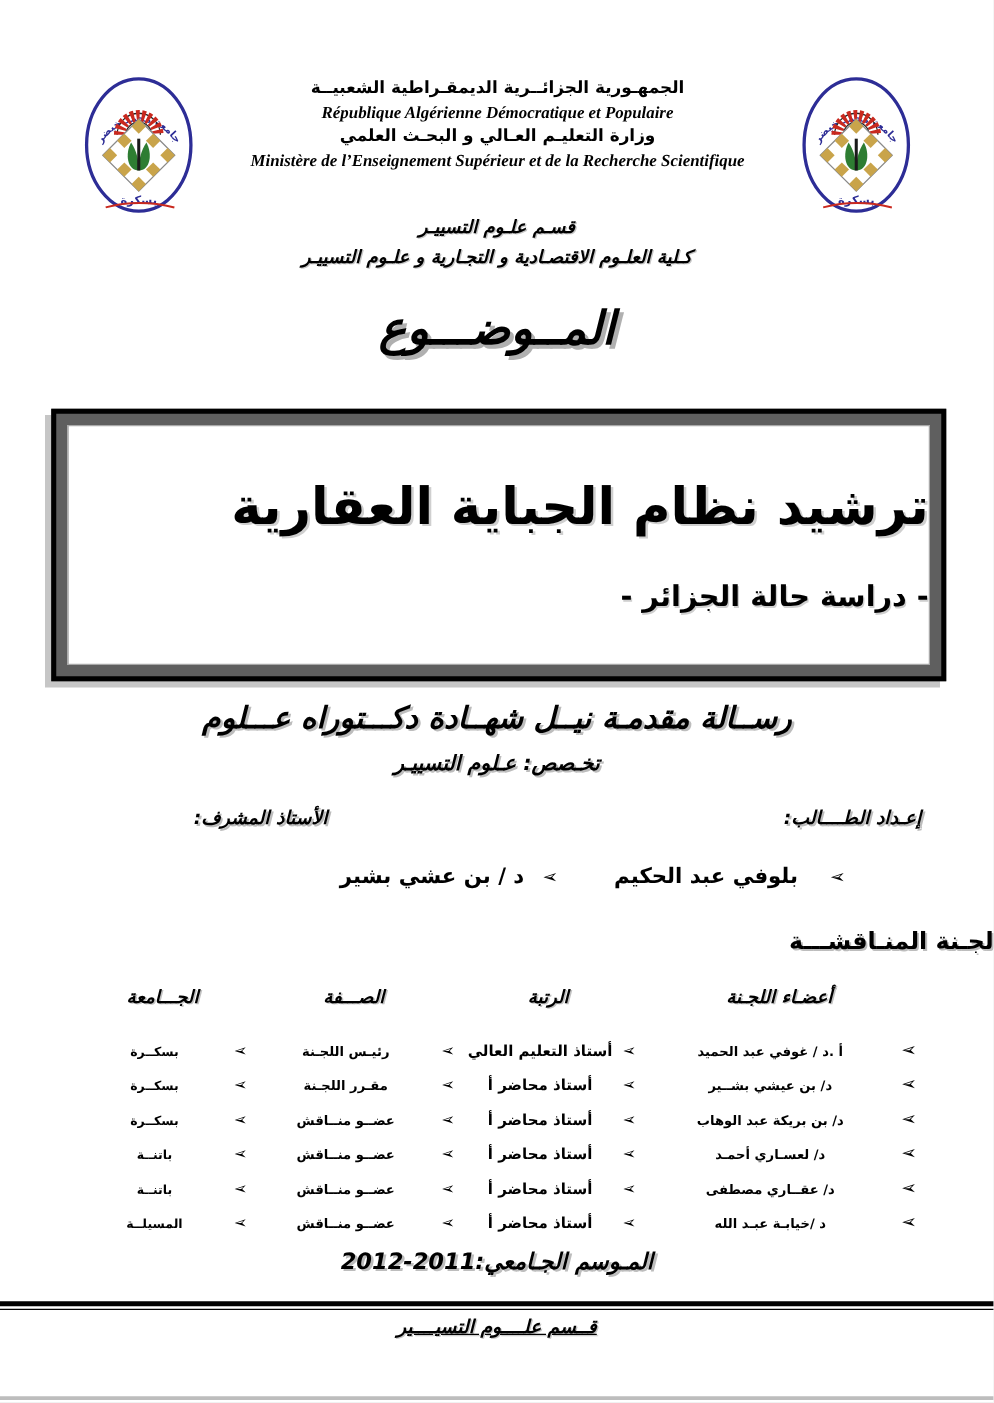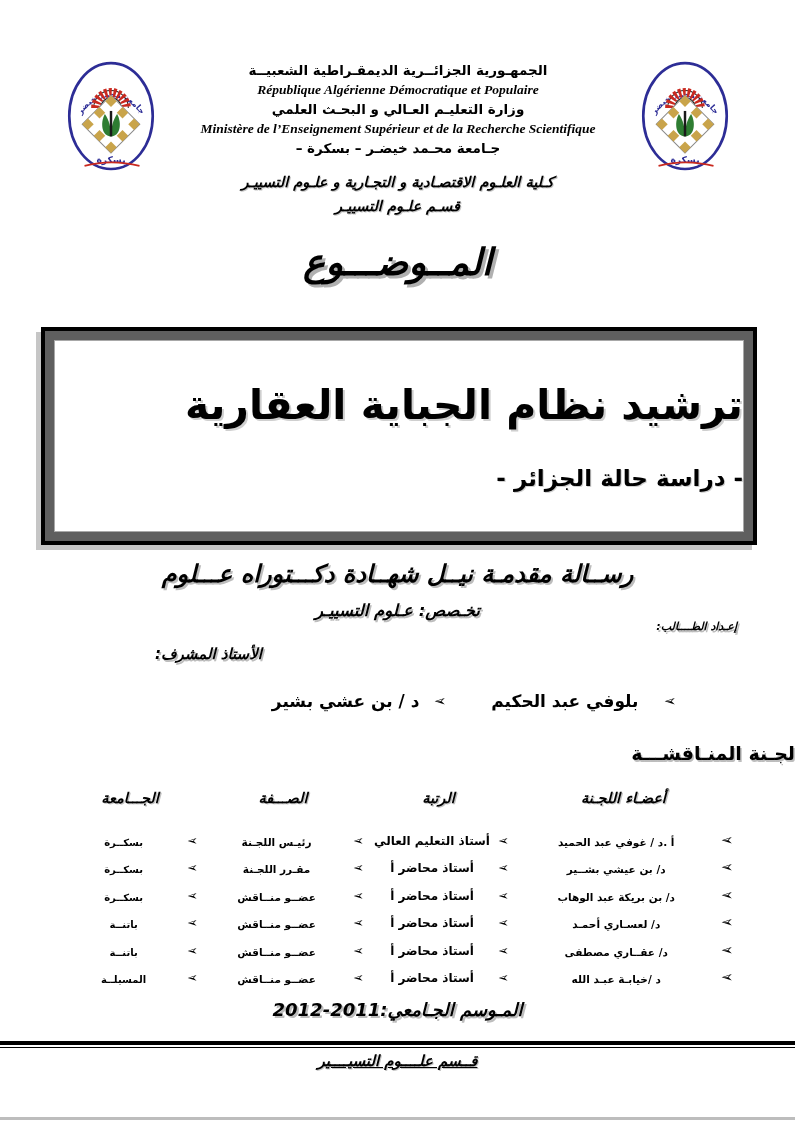--- a/index.html
+++ b/index.html
@@ -29,22 +29,22 @@
                display:flex;flex-direction:column;justify-content:center;gap:36px;}
   .title-main{font-size:41px;font-weight:bold;white-space:nowrap;direction:rtl;
               text-shadow:2px 2px 0 #cfcfcf;}
   .title-sub{font-size:23px;font-weight:bold;direction:rtl;text-shadow:1px 1px 0 #cfcfcf;}
 
   .thesis1{position:absolute;top:560px;left:0;width:100%;text-align:center;direction:rtl;
            font-size:24px;font-weight:bold;font-style:italic;text-shadow:2px 2px 0 #bdbdbd;}
   .thesis2{position:absolute;top:601px;left:0;width:100%;text-align:center;direction:rtl;
            font-size:16.5px;font-weight:bold;font-style:italic;text-shadow:1.5px 1.5px 0 #bdbdbd;}
 
-  .prep-label{position:absolute;top:620px;right:58px;direction:rtl;
-              font-size:11px;font-weight:bold;font-style:italic;text-shadow:1.5px 1.5px 0 #bdbdbd;}
+  .prep-label{position:absolute;top:645px;right:58px;direction:rtl;
+              font-size:15px;font-weight:bold;font-style:italic;text-shadow:1.5px 1.5px 0 #bdbdbd;}
   .sup-label{position:absolute;top:645px;left:155px;direction:rtl;
              font-size:15px;font-weight:bold;font-style:italic;text-shadow:1.5px 1.5px 0 #bdbdbd;}
 
   .person-row{position:absolute;top:691px;display:flex;direction:rtl;align-items:center;}
   #student-row{right:118px;gap:26px;}
   #supervisor-row{right:348px;gap:15px;}
   .p-name{font-size:17px;font-weight:bold;direction:rtl;white-space:nowrap;}
   .arrow{display:inline-block;line-height:1;}
   .arrow::before{content:"➢";display:inline-block;transform:scaleX(-1);font-size:15px;}
 
@@ -142,26 +142,25 @@
       <text x="56" y="112" text-anchor="middle" font-size="9" font-weight="bold" fill="#2d2d96">بسكرة</text>
       <path d="M30 115 Q56 108 84 115" stroke="#c9291f" stroke-width="1.6" fill="none"></path>
     </svg>
   </div>
 
   <div class="hdr">
     <div class="ar">الجمهـورية الجزائــرية الديمقـراطية الشعبيــة</div>
     <div class="fr">République Algérienne Démocratique et Populaire</div>
     <div class="ar">وزارة التعليـم العـالي و البحـث العلمي</div>
     <div class="fr">Ministère de l’Enseignement Supérieur et de la Recherche Scientifique</div>
-    <div class="ar">جـامعة محـمد خيضـر – بسكرة –</div>
   </div>
 
   <div class="faculty">
+    <div>قسـم علـوم التسييـر</div>
     <div>كـلية العلـوم الاقتصـادية و التجـارية و علـوم التسييـر</div>
-    <div>قسـم علـوم التسييـر</div>
   </div>
 
   <div class="subject">المــوضـــوع</div>
 
   <div class="title-box">
     <div class="title-inner">
       <div class="title-main">ترشيد نظام الجباية العقارية</div>
       <div class="title-sub">- دراسة حالة الجزائر -</div>
     </div>
   </div>

